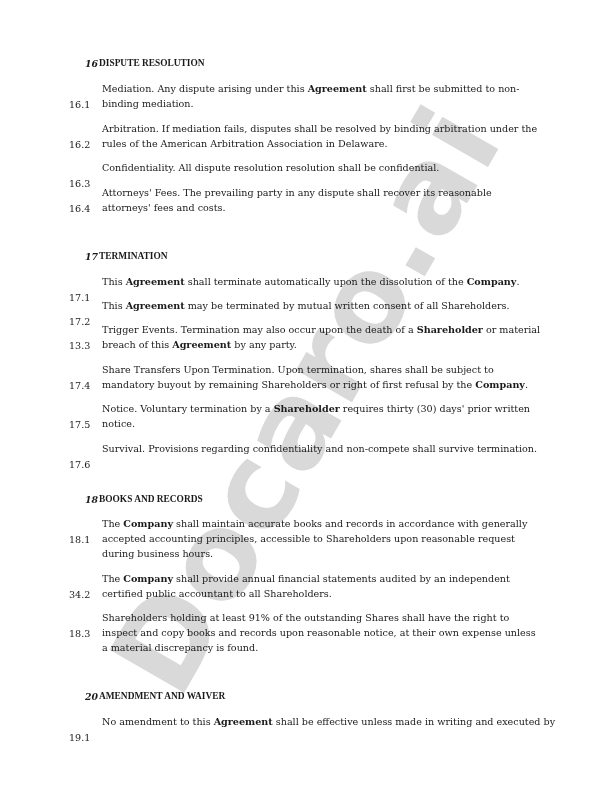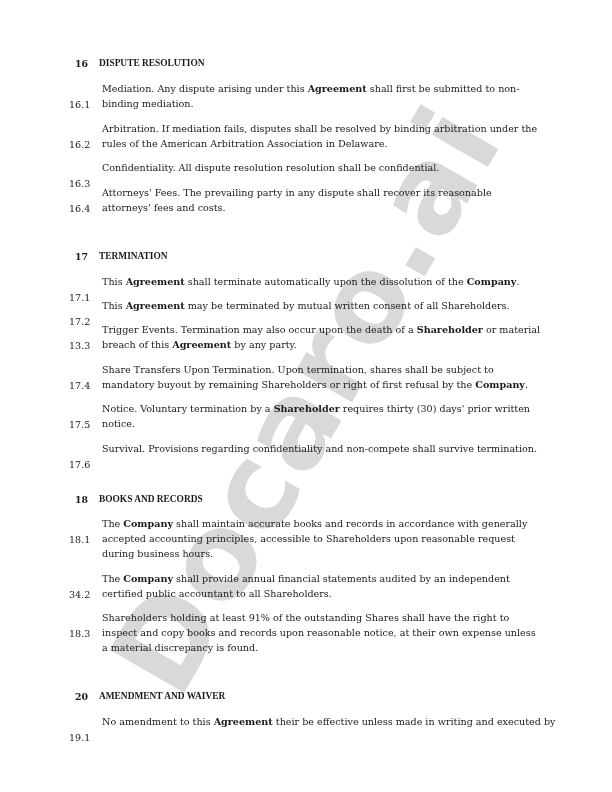--- a/index.html
+++ b/index.html
@@ -5,21 +5,21 @@
   html, body { margin:0; padding:0; background:#ffffff; }
   body { width:612px; height:792px; position:relative; overflow:hidden;
          font-family:"DejaVu Serif", "Liberation Serif", serif; color:#1a1a1a; }
   .page { position:absolute; left:0; top:0; width:612px; height:792px; }
   .watermark { position:absolute; left:306px; top:400px; transform:translate(-50%,-50%) rotate(-60deg);
                font-family:"DejaVu Sans", "Liberation Sans", sans-serif; font-weight:bold;
                font-size:118px; color:#d9d9d9; white-space:nowrap; letter-spacing:2px;
                pointer-events:none; z-index:0; }
   .content { position:absolute; left:0; top:0; width:612px; z-index:1; font-size:9.6px; line-height:15px; }
   .heading { position:absolute; left:0; width:612px; font-weight:bold; font-size:9.4px; }
-  .heading .num { position:absolute; left:75px; width:20px; }
+  .heading .num { position:absolute; left:85px; width:20px;font-style:italic; }
   .heading .title { position:absolute; left:99px;font-family:Liberation Serif, serif; }
   .clause { position:absolute; left:0; width:612px; }
   .clause .cnum { position:absolute; left:69px; width:28px;margin-top:16px; }
   .clause .ctext { position:absolute; left:102px; width:440px; }
   b { font-weight:bold; }
 </style>
 </head>
 <body>
 
 <div class="page">
@@ -93,17 +93,17 @@
       <span class="cnum">18.3</span>
       <span class="ctext">Shareholders holding at least 91% of the outstanding Shares shall have the right to inspect and copy books and records upon reasonable notice, at their own expense unless a material discrepancy is found.</span>
     </div>
 
     <div class="heading" style="top:689px;">
       <span class="num">20</span>
       <span class="title">AMENDMENT AND WAIVER</span>
     </div>
     <div class="clause" style="top:714px;">
       <span class="cnum">19.1</span>
-      <span class="ctext" style="white-space:nowrap;"><span>No amendment to this </span><b>Agreement</b><span> their be effective unless made in writing and executed by</span></span>
+      <span class="ctext" style="white-space:nowrap;"><span>No amendment to this </span><b>Agreement</b><span> shall be effective unless made in writing and executed by</span></span>
     </div>
 
   </div>
 </div>
 
 </body></html>

